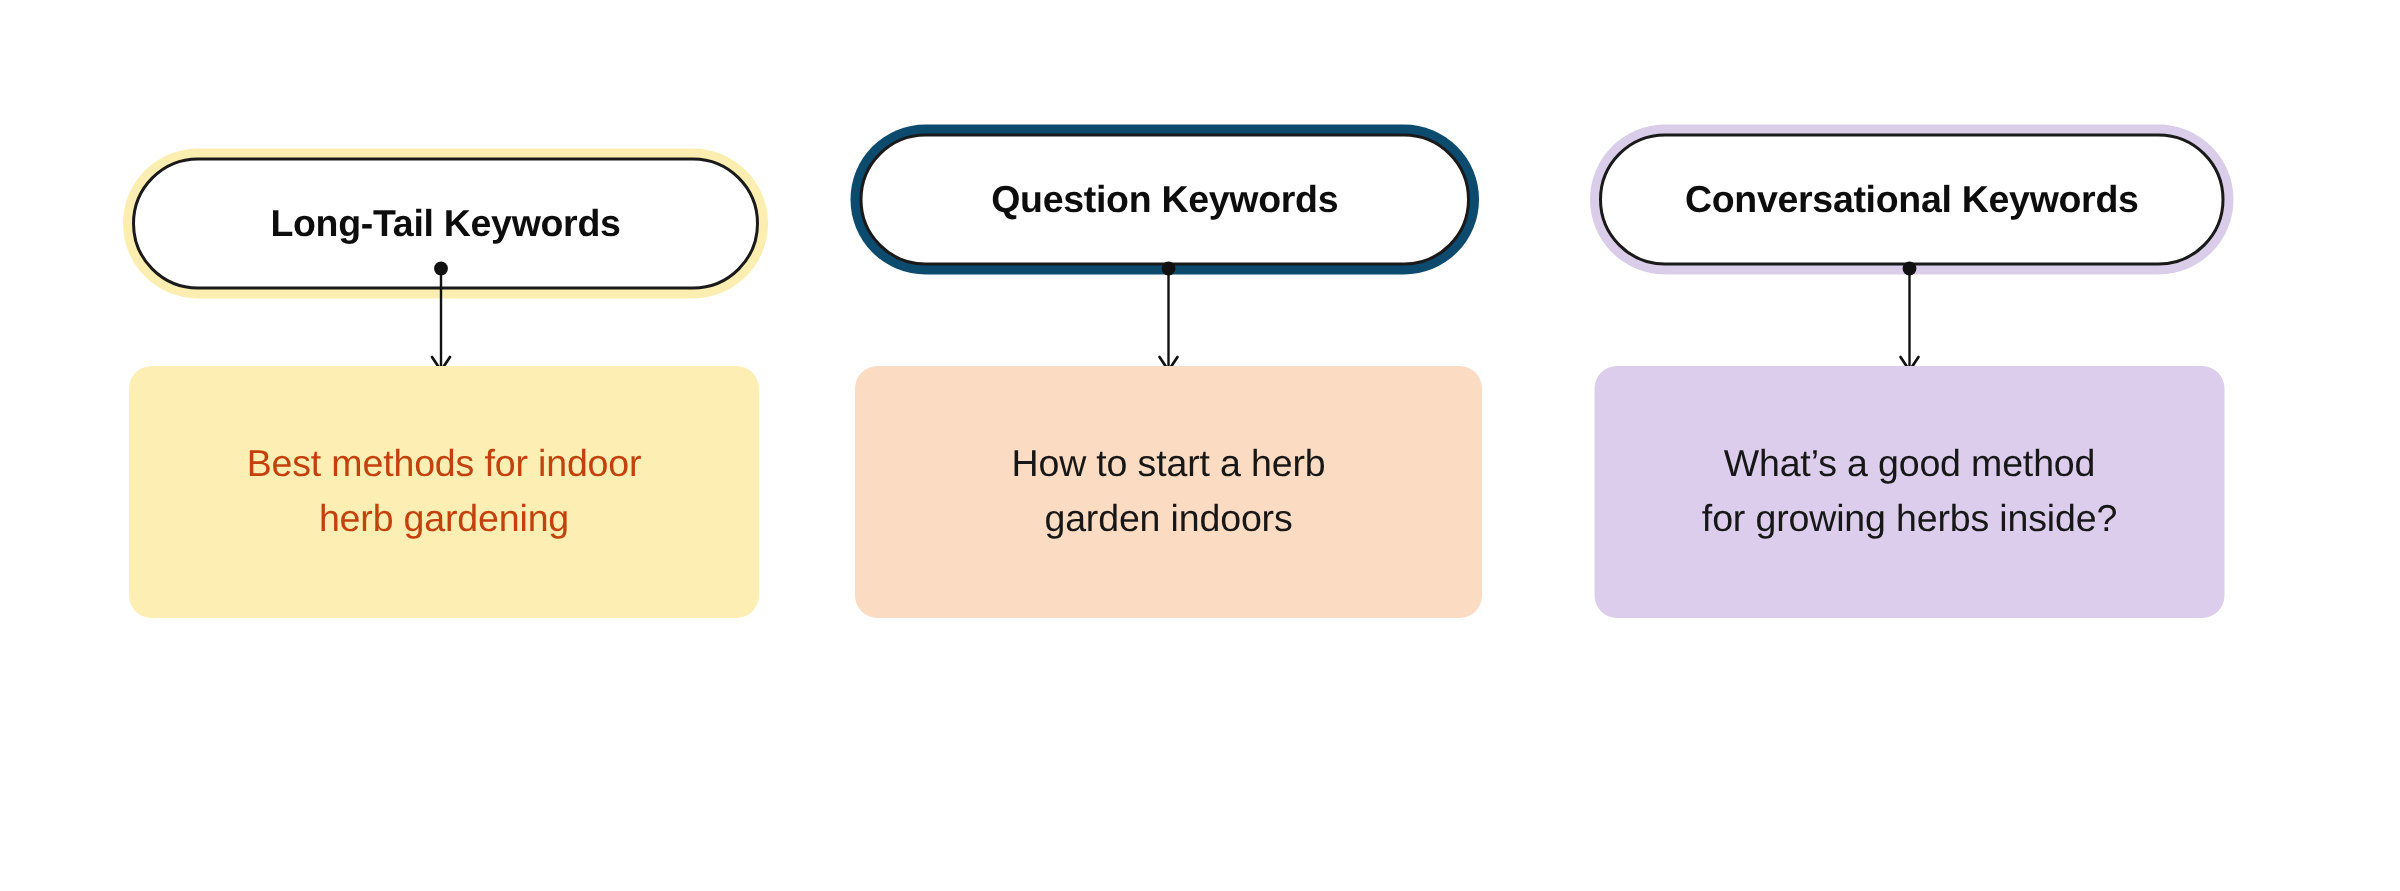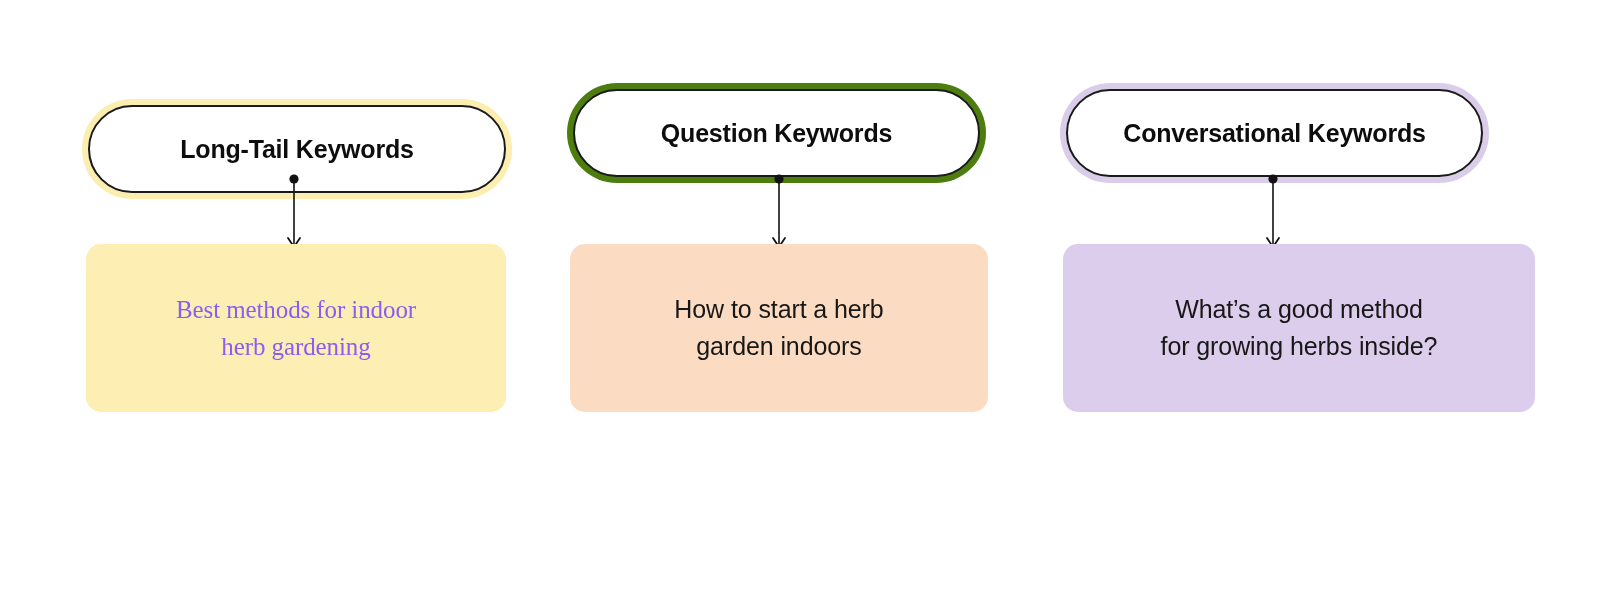--- a/index.html
+++ b/index.html
@@ -95,26 +95,26 @@
         <div class="pill" style="border-color: rgb(26, 26, 26);">
           <span class="pill-label">Long-Tail Keywords</span>
         </div>
       </div>
       <svg class="connector" viewBox="0 0 30 86" width="30" height="86" style="left: 279px;">
         <line x1="15" y1="11" x2="15" y2="78" stroke="#111111" stroke-width="1.6"></line>
         <circle cx="15" cy="11" r="4.6" fill="#111111"></circle>
         <path d="M 9 70 L 15 79 L 21 70" fill="none" stroke="#111111" stroke-width="1.8" stroke-linecap="round" stroke-linejoin="round"></path>
       </svg>
       <div class="box" style="left: 86px; width: 420px; background: rgb(253, 238, 180);">
-        <div class="box-text" style="color: #8b5cf6; font-family: Liberation Serif, serif;">Best methods for indoor
+        <div class="box-text" style="color: #c2410c;">Best methods for indoor
 herb gardening</div>
       </div>
     </div>
     <div class="column">
-      <div class="pill-wrap" style="left: 567px; width: 419px; background: #4d7c0f; text-align: center;">
+      <div class="pill-wrap" style="left: 567px; width: 419px; background: #0c4a6e; text-align: center;">
         <div class="pill" style="border-color: rgb(26, 26, 26);">
           <span class="pill-label">Question Keywords</span>
         </div>
       </div>
       <svg class="connector" viewBox="0 0 30 86" width="30" height="86" style="left: 764px;">
         <line x1="15" y1="11" x2="15" y2="78" stroke="#111111" stroke-width="1.6"></line>
         <circle cx="15" cy="11" r="4.6" fill="#111111"></circle>
         <path d="M 9 70 L 15 79 L 21 70" fill="none" stroke="#111111" stroke-width="1.8" stroke-linecap="round" stroke-linejoin="round"></path>
       </svg>
       <div class="box" style="left: 570px; width: 418px; background: rgb(251, 220, 194);">
@@ -126,18 +126,18 @@
       <div class="pill-wrap" style="left: 1060px; width: 429px; background: rgb(217, 205, 234);">
         <div class="pill" style="border-color: rgb(26, 26, 26); text-align: center;">
           <span class="pill-label">Conversational Keywords</span>
         </div>
       </div>
       <svg class="connector" viewBox="0 0 30 86" width="30" height="86" style="left: 1258px;">
         <line x1="15" y1="11" x2="15" y2="78" stroke="#111111" stroke-width="1.6"></line>
         <circle cx="15" cy="11" r="4.6" fill="#111111"></circle>
         <path d="M 9 70 L 15 79 L 21 70" fill="none" stroke="#111111" stroke-width="1.8" stroke-linecap="round" stroke-linejoin="round"></path>
       </svg>
-      <div class="box" style="left: 1063px; width: 472px; background: rgb(219, 205, 235);">
+      <div class="box" style="left: 1063px; width: 420px; background: rgb(219, 205, 235);">
         <div class="box-text" style="color: rgb(23, 23, 23);">What’s a good method
 for growing herbs inside?</div>
       </div>
     </div>
   </div>
 
 </body></html>

